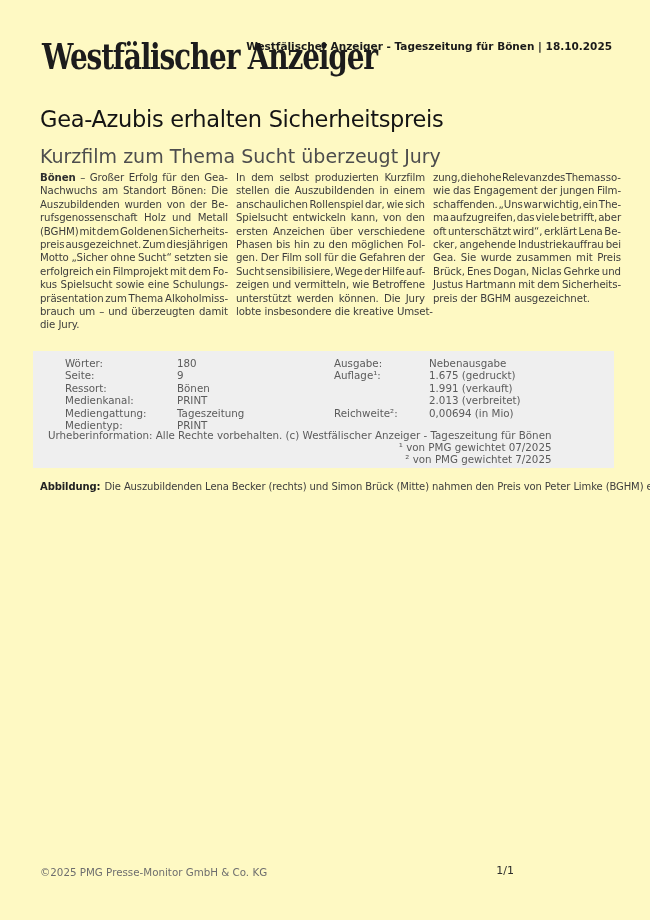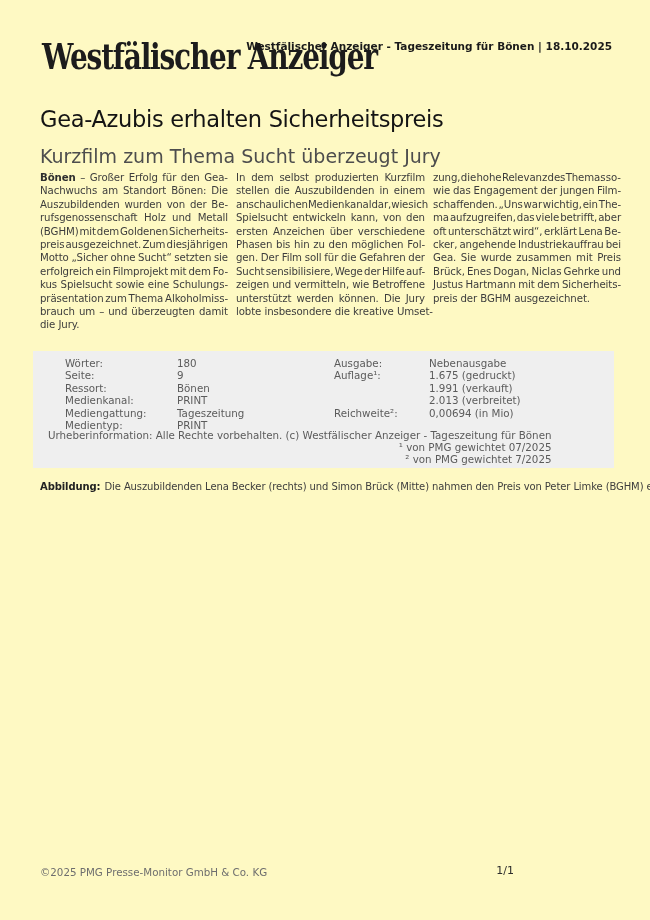--- a/index.html
+++ b/index.html
@@ -240,21 +240,21 @@
         </div>
         <div class="line just">
           <span>stellen</span>
           <span>die</span>
           <span>Auszubildenden</span>
           <span>in</span>
           <span>einem</span>
         </div>
         <div class="line just">
           <span>anschaulichen</span>
-          <span>Medienkanal</span>
+          <span>Rollenspiel</span>
           <span>dar,</span>
           <span>wie</span>
           <span>sich</span>
         </div>
         <div class="line just">
           <span>Spielsucht</span>
           <span>entwickeln</span>
           <span>kann,</span>
           <span>von</span>
           <span>den</span>

